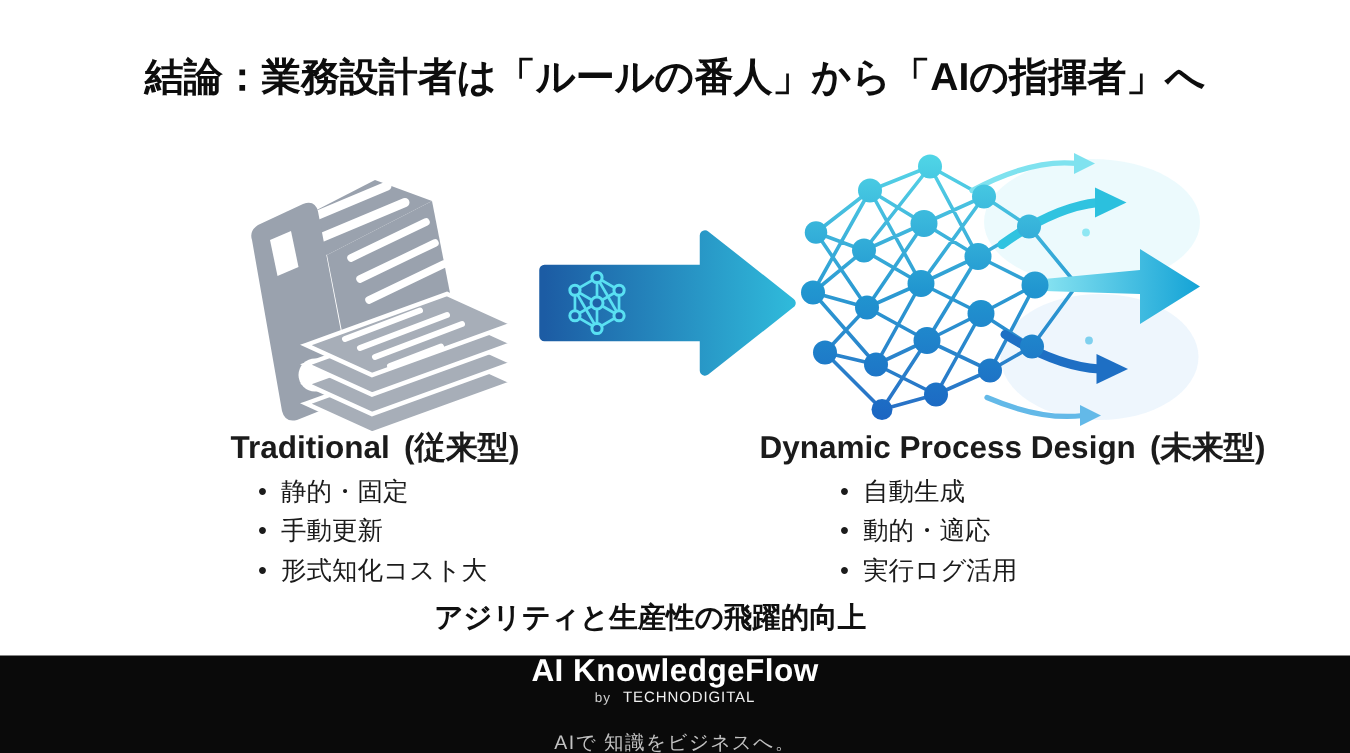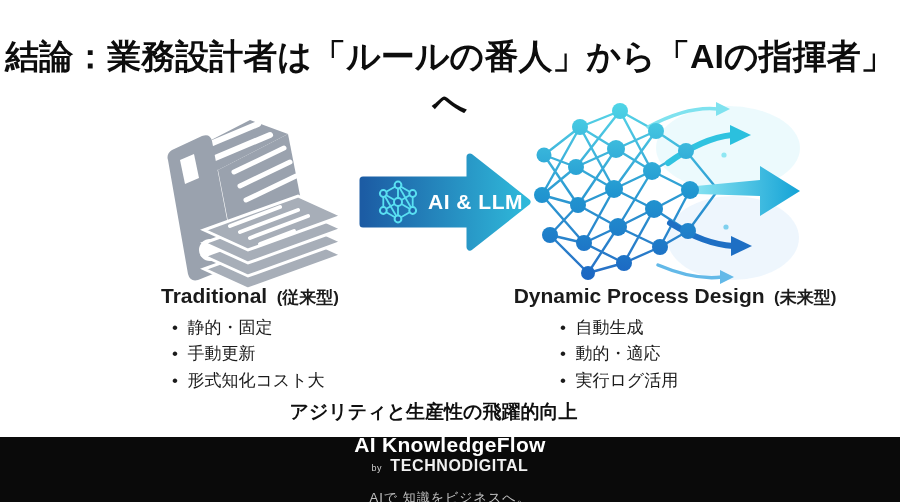--- a/index.html
+++ b/index.html
@@ -6,21 +6,21 @@
   body{
     width:900px;height:502px;position:relative;overflow:hidden;
     background:#ffffff;
     font-family:"Liberation Sans","DejaVu Sans",sans-serif;
     color:#111;
   }
   .slide{position:absolute;inset:0;background:#fff;}
 
   .title{
     position:absolute;top:34px;left:0;width:900px;margin:0;
-    text-align:center;font-size:34px;font-weight:900;color:#0d0d0d;
+    text-align:center;font-size:26px;font-weight:900;color:#0d0d0d;
     letter-spacing:0px;
   }
 
   .icon-left{position:absolute;left:138px;top:98px;width:232px;height:192px;}
   .icon-left svg{width:100%;height:100%;display:block;}
 
   .arrow{position:absolute;left:356px;top:148px;width:178px;height:108px;}
   .arrow .arrow-shape{position:absolute;inset:0;width:100%;height:100%;}
   .arrow .badge{position:absolute;left:16px;top:28px;width:52px;height:52px;}
   .arrow .arrow-label{
@@ -28,21 +28,21 @@
     font-size:21px;font-weight:800;color:#ffffff;letter-spacing:.5px;white-space:nowrap;
   }
 
   .icon-right{position:absolute;left:528px;top:93px;width:276px;height:200px;}
   .icon-right svg{width:100%;height:100%;display:block;}
 
   .col-heading{
     position:absolute;top:284px;text-align:center;font-weight:700;color:#1b1b1b;white-space:nowrap;
   }
   .col-heading .h-en{font-size:21px;font-weight:800;}
-  .col-heading .h-jp{font-size:17px;font-weight:700;margin-left:5px;}
+  .col-heading .h-jp{font-size:21px;font-weight:700;margin-left:5px;}
   .heading-left{left:95px;width:310px;}
   .heading-right{left:495px;width:360px;}
 
   ul.bullets{
     position:absolute;margin:0;padding:0;list-style:none;
     font-size:17px;font-weight:400;color:#1b1b1b;line-height:1.55;
   }
   ul.bullets li::before{content:"\2022\00a0\00a0";}
   .bullets-left{left:172px;top:315px;}
   .bullets-right{left:560px;top:315px;}
@@ -53,21 +53,21 @@
   }
 
   .footer{
     position:absolute;left:0;top:437px;width:900px;height:65px;background:#0a0a0a;
     display:flex;flex-direction:column;align-items:center;justify-content:center;
     gap:0;padding-top:1px;box-sizing:border-box;
   }
   .footer .brand{font-size:21px;font-weight:800;color:#ffffff;letter-spacing:.3px;}
   .footer .byline{font-size:9px;color:#d9d9d9;letter-spacing:.6px;line-height:1.1;}
   .footer .byline .by{font-weight:400;color:#cfcfcf;margin-right:5px;}
-  .footer .byline .byname{font-weight:700;font-size:16px;color:#f0f0f0;}
+  .footer .byline .byname{font-weight:400;font-size:10px;color:#f0f0f0;}
   .footer .tagline{font-size:13px;color:#c2c2c2;letter-spacing:1px;margin-top:15px;}
 </style>
 </head>
 <body>
 
 <div class="slide">
 
   <h1 class="title">結論：業務設計者は「ルールの番人」から「AIの指揮者」へ</h1>
 
   <div class="icon-left">
@@ -130,21 +130,20 @@
       <g fill="#1e63a8" stroke="#59e0f2" stroke-width="2">
         <circle cx="26" cy="9" r="3.4"></circle>
           <circle cx="40.7" cy="17.5" r="3.4"></circle>
         <circle cx="40.7" cy="34.5" r="3.4"></circle>
           <circle cx="26" cy="43" r="3.4"></circle>
         <circle cx="11.3" cy="34.5" r="3.4"></circle>
           <circle cx="11.3" cy="17.5" r="3.4"></circle>
         <circle cx="26" cy="26" r="4"></circle>
       </g>
     </svg>
-    <span class="arrow-label">AI &amp; LLM</span>
   </div>
 
   <div class="icon-right">
     <svg viewBox="0 0 276 200" xmlns="http://www.w3.org/2000/svg" aria-hidden="true">
       <defs>
         <linearGradient id="ng" x1="0" y1="0" x2="0" y2="200" gradientUnits="userSpaceOnUse">
           <stop offset="0" stop-color="#55dce9"></stop>
           <stop offset="0.5" stop-color="#2196d0"></stop>
           <stop offset="1" stop-color="#1b5ec0"></stop>
         </linearGradient>

